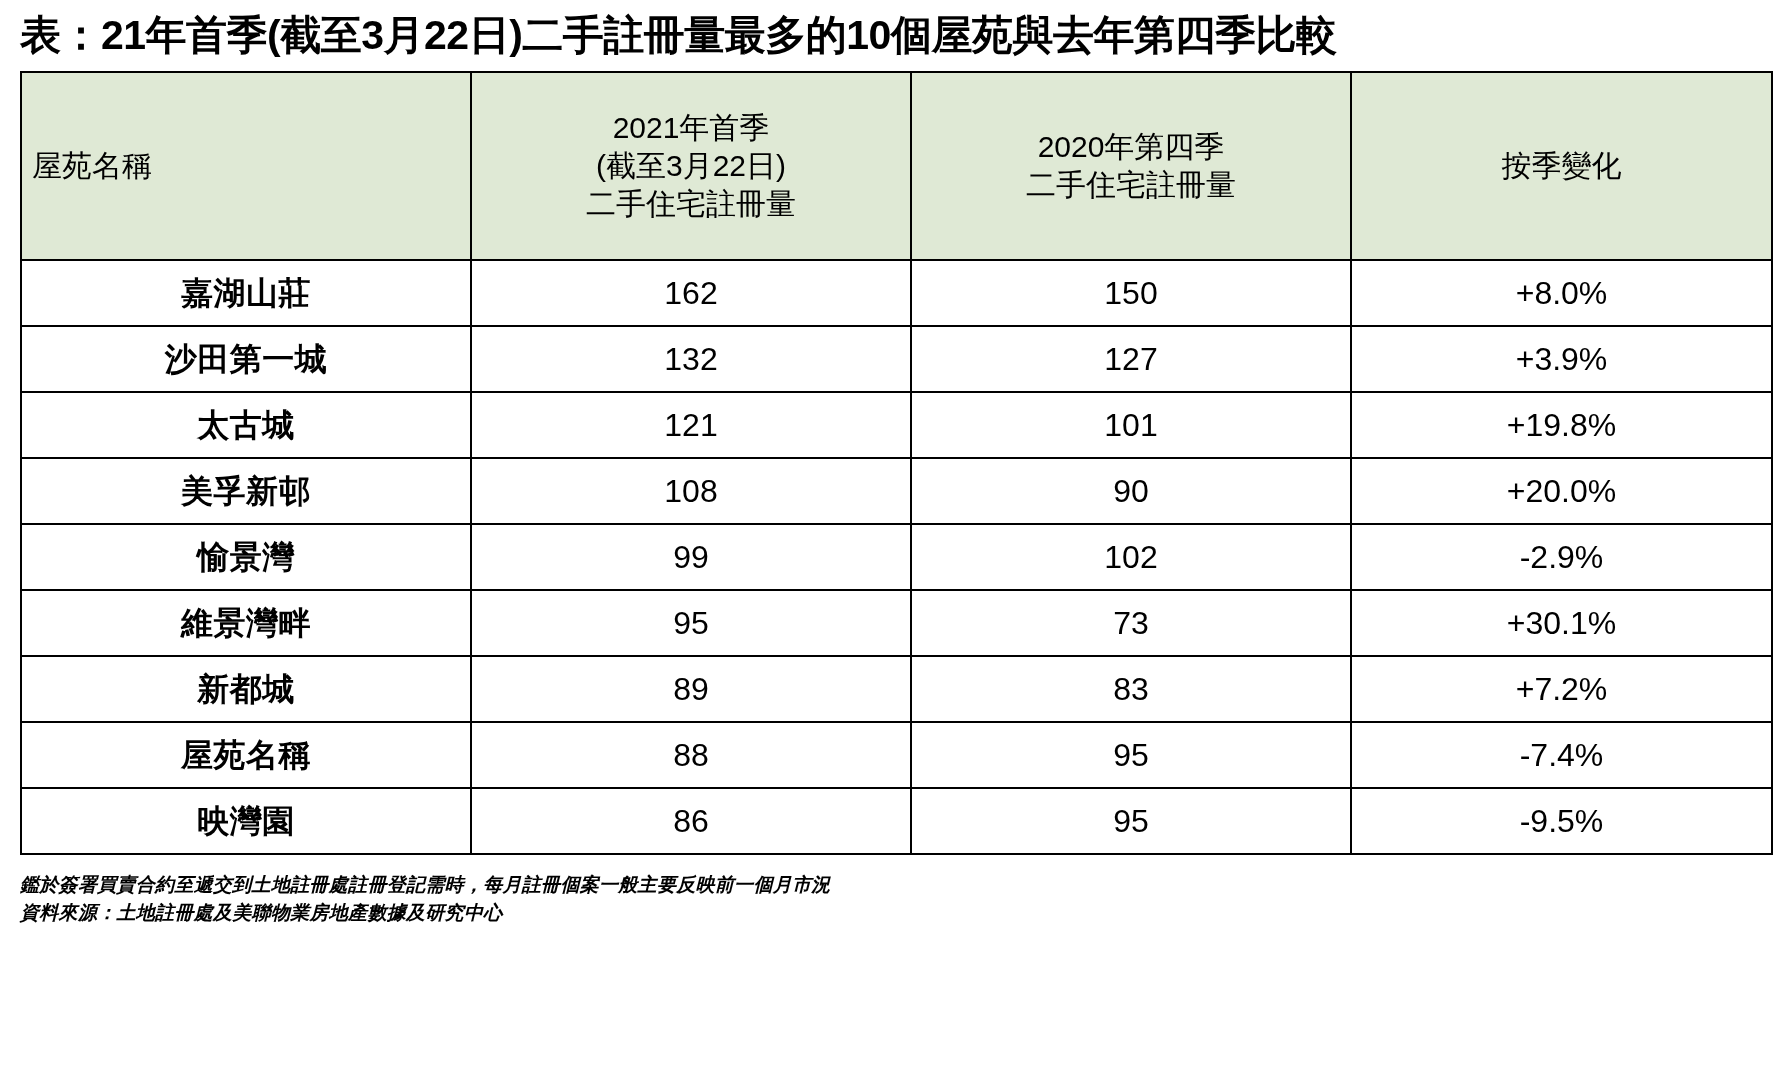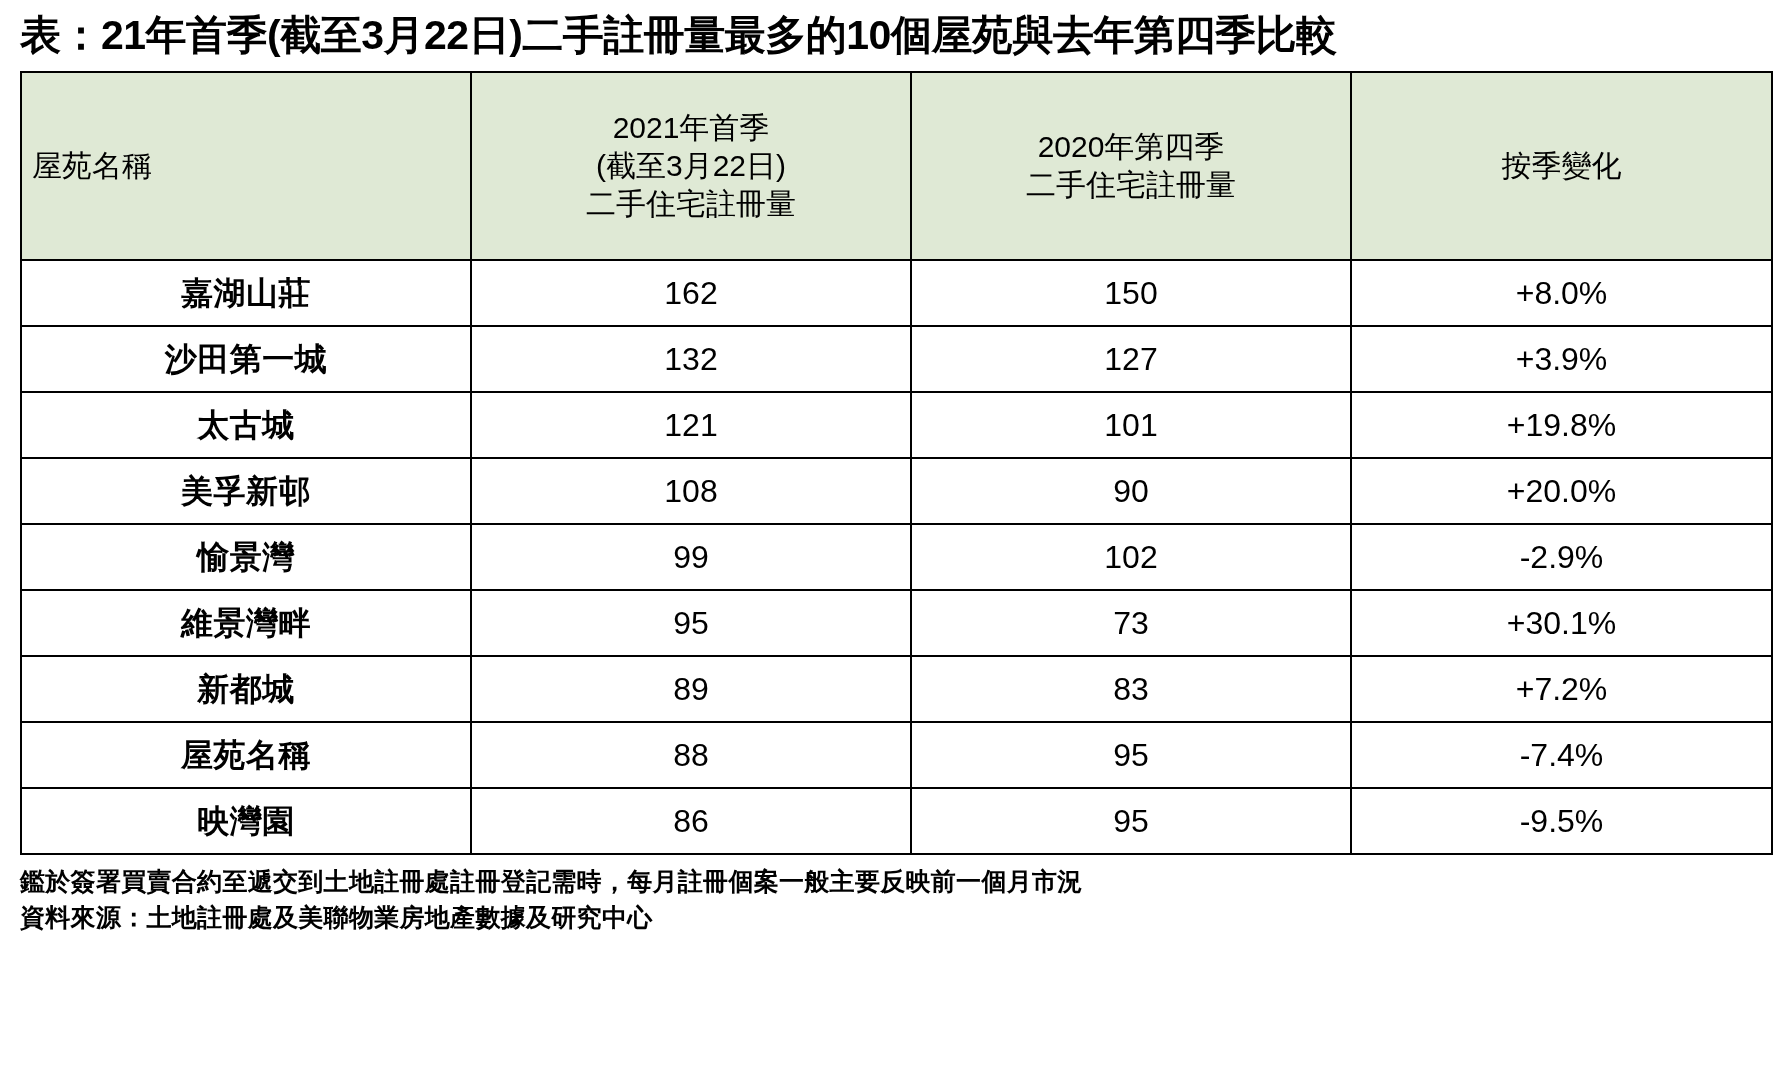--- a/index.html
+++ b/index.html
@@ -70,25 +70,26 @@
     text-align: left;
     padding-left: 18px;
     font-weight: bold;
     letter-spacing: 0.5px;
   }
   td.num-cell {
     text-align: center;
     border-radius: 8px;
   }
   .footnotes {
-    margin-top: 8px;
-    font-size: 25px;
+    margin-top: 16px;
+    font-size: 19px;
     line-height: 1.45;
     font-weight: bold;
     letter-spacing: 0.3px;
+    font-style: italic;
   }
   .footnotes .note-line {
     white-space: nowrap;
   }
 </style>
 </head>
 <body>
 
 <div class="page">
 

